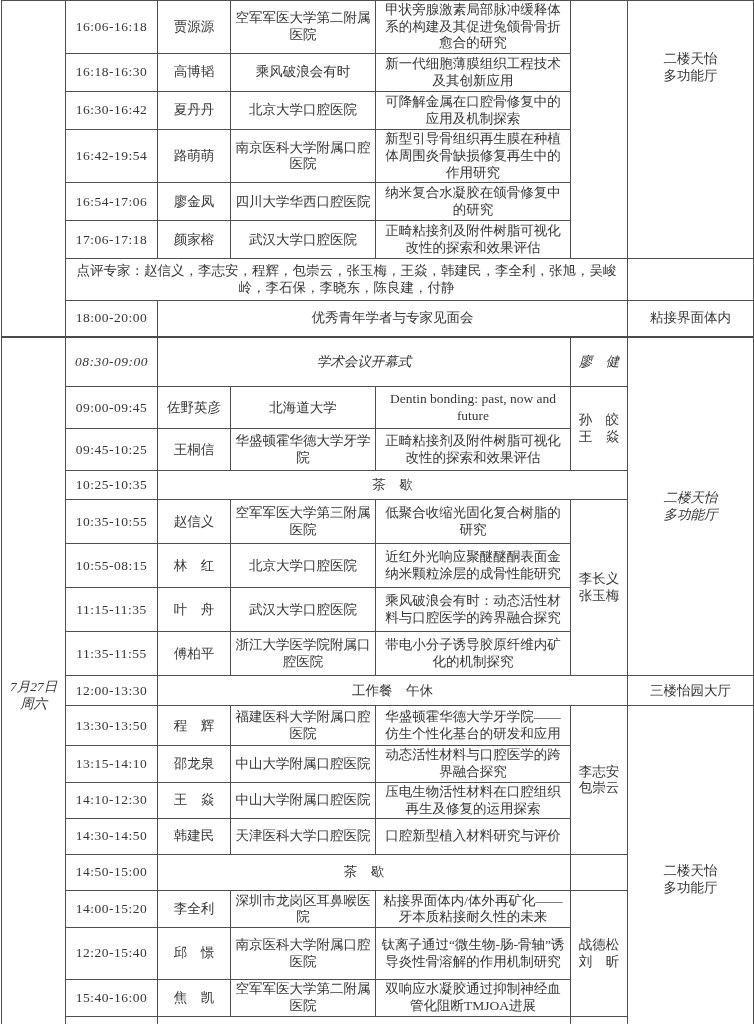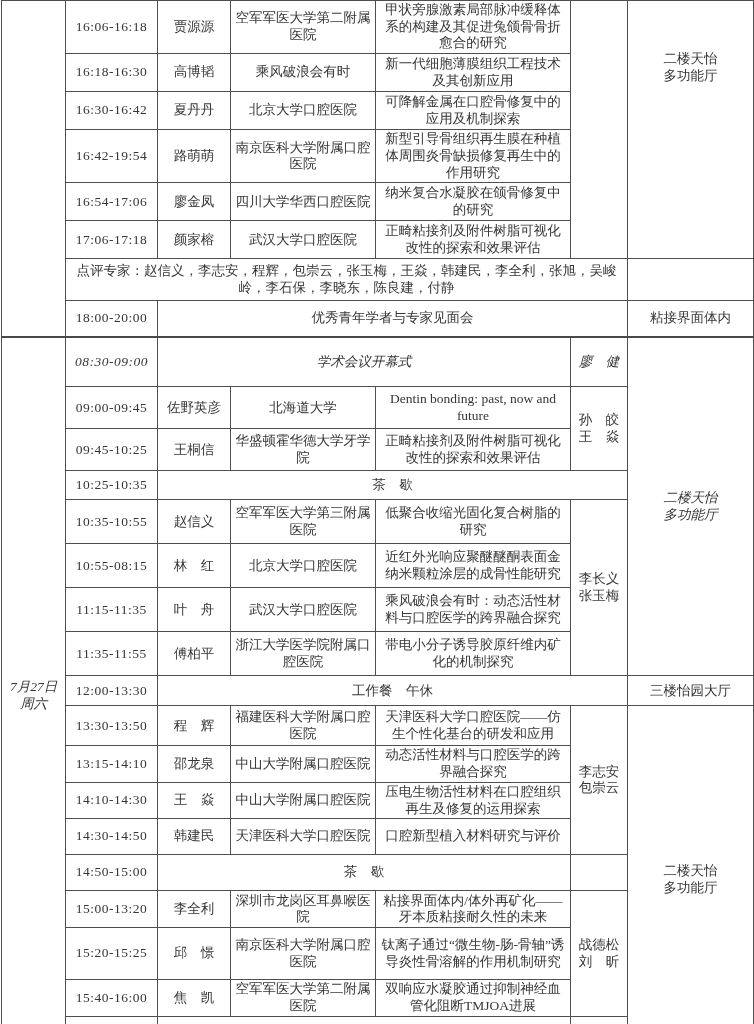--- a/index.html
+++ b/index.html
@@ -146,59 +146,59 @@
   </tr>
   <tr class="h30">
     <td class="time">12:00-13:30</td>
     <td colspan="4">工作餐　午休</td>
     <td>三楼怡园大厅</td>
   </tr>
   <tr class="h40">
     <td class="time">13:30-13:50</td>
     <td>程　辉</td>
     <td>福建医科大学附属口腔医院</td>
-    <td>天津医科大学口腔医院——仿生个性化基台的研发和应用</td>
+    <td>华盛顿霍华德大学牙学院——仿生个性化基台的研发和应用</td>
     <td rowspan="4">李志安
 包崇云</td>
     <td rowspan="9">二楼天怡
 多功能厅</td>
   </tr>
   <tr class="h36">
     <td class="time">13:15-14:10</td>
     <td>邵龙泉</td>
     <td>中山大学附属口腔医院</td>
     <td>动态活性材料与口腔医学的跨界融合探究</td>
   </tr>
   <tr class="h36">
-    <td class="time">14:10-14:30</td>
+    <td class="time">14:10-12:30</td>
     <td>王　焱</td>
     <td>中山大学附属口腔医院</td>
     <td>压电生物活性材料在口腔组织再生及修复的运用探索</td>
   </tr>
   <tr class="h36">
     <td class="time">14:30-14:50</td>
     <td>韩建民</td>
     <td>天津医科大学口腔医院</td>
     <td>口腔新型植入材料研究与评价</td>
   </tr>
   <tr class="h36">
     <td class="time">14:50-15:00</td>
     <td colspan="3">茶　歇</td>
     <td></td>
   </tr>
   <tr class="h37">
-    <td class="time">15:00-13:20</td>
+    <td class="time">14:00-15:20</td>
     <td>李全利</td>
     <td>深圳市龙岗区耳鼻喉医院</td>
     <td>粘接界面体内/体外再矿化——牙本质粘接耐久性的未来</td>
     <td rowspan="3">战德松
 刘　昕</td>
   </tr>
   <tr class="h52">
-    <td class="time">15:20-15:25</td>
+    <td class="time">12:20-15:40</td>
     <td>邱　憬</td>
     <td>南京医科大学附属口腔医院</td>
     <td>钛离子通过“微生物-肠-骨轴”诱导炎性骨溶解的作用机制研究</td>
   </tr>
   <tr class="h36">
     <td class="time">15:40-16:00</td>
     <td>焦　凯</td>
     <td>空军军医大学第二附属医院</td>
     <td>双响应水凝胶通过抑制神经血管化阻断TMJOA进展</td>
   </tr>

